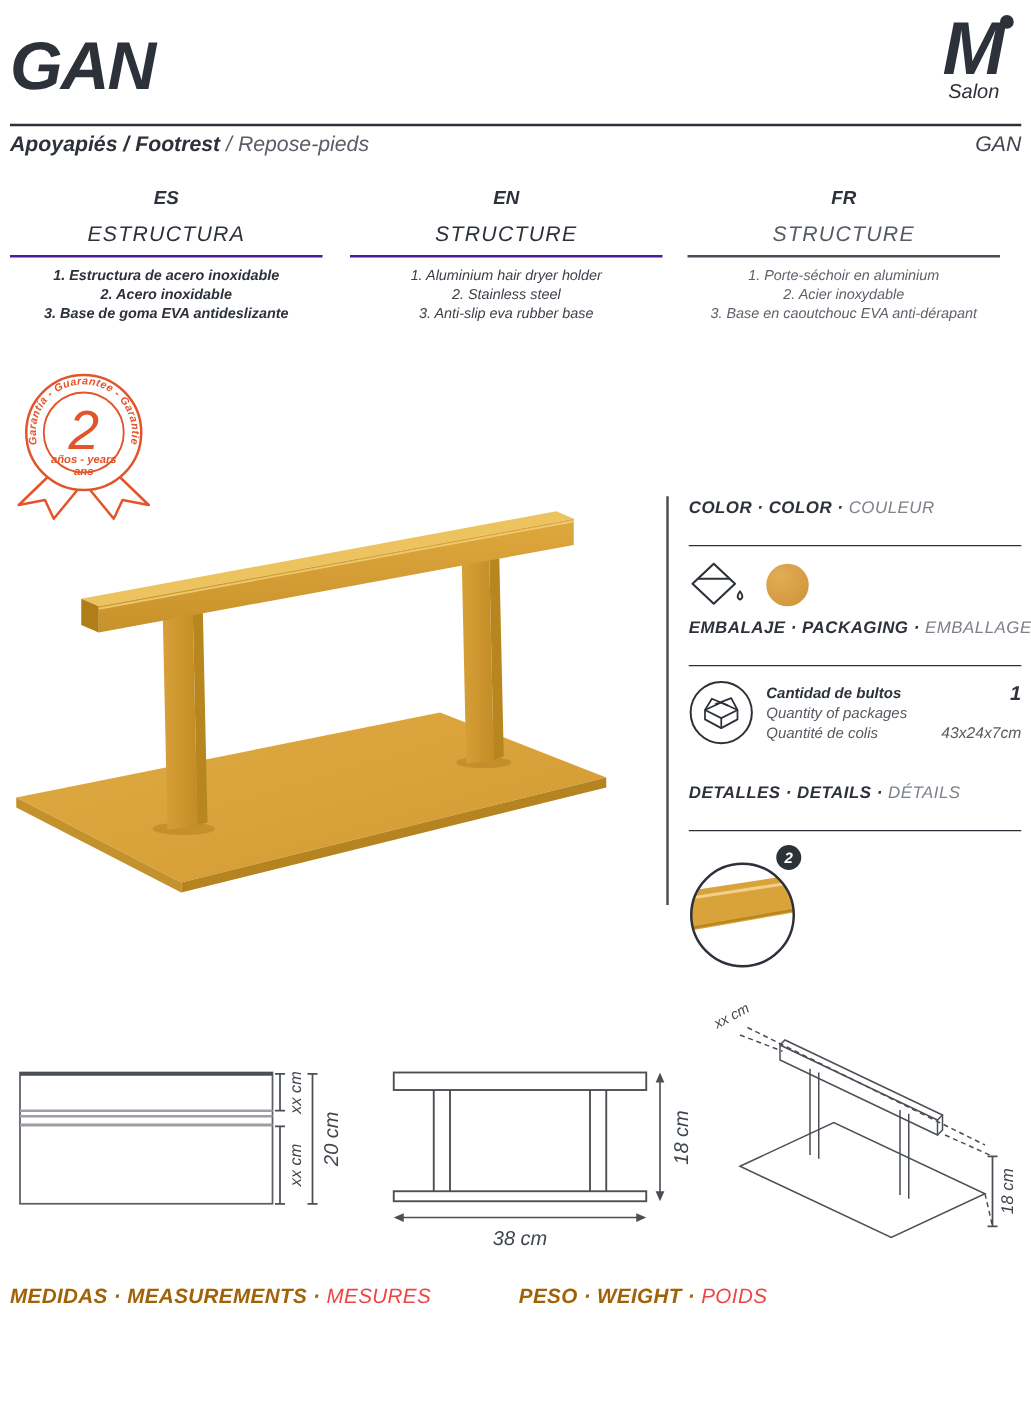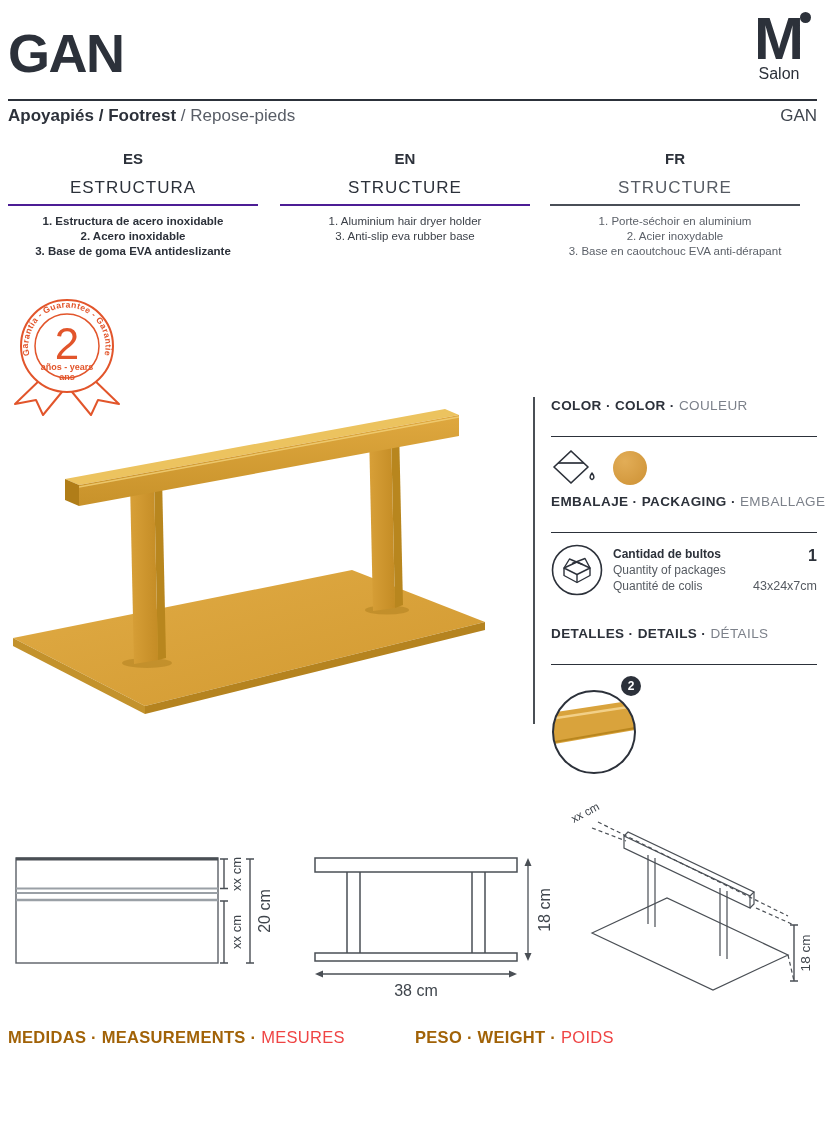--- a/index.html
+++ b/index.html
@@ -1,17 +1,17 @@
 <!DOCTYPE html>
 <html><head>
 <meta charset="utf-8">
 <style>
   * { box-sizing: border-box; margin: 0; padding: 0; }
   html,body { width:825px; height:1123px; background:#fff; font-family:"Liberation Sans",sans-serif; color:#2c313a; }
-  .page { position:relative; width:825px; height:1053px; overflow:hidden; background:#fff; }
+  .page { position:relative; width:825px; height:1053px; overflow:hidden; background:#fff;font-style:italic; }
 
   
   .title { position:absolute; left:8px; top:22px; font-size:54px; font-weight:800; letter-spacing:-1.5px; color:#2c313a; }
   .logo { position:absolute; left:740px; top:10px; width:78px; text-align:center; }
   .logo-m { position:relative; display:inline-block; font-size:60px; font-weight:800; line-height:0.95; color:#2c313a; }
   .logo-dot { position:absolute; top:2px; right:-7px; width:11px; height:11px; border-radius:50%; background:#2c313a; }
   .logo-sub { font-size:16px; font-weight:500; color:#2c313a; margin-top:-2px; }
   .rule-1 { position:absolute; left:8px; right:8px; top:99px; border-top:2px solid #2c313a; }
   .subtitle-row { position:absolute; left:8px; right:8px; top:106px; display:flex; justify-content:space-between; font-size:17px; }
   .subtitle-left .b { font-weight:700; color:#2c313a; }
@@ -83,20 +83,21 @@
       <div>1. Estructura de acero inoxidable</div>
       <div>2. Acero inoxidable</div>
       <div>3. Base de goma EVA antideslizante</div>
     </div>
   </div>
   <div class="lang-col c2">
     <div class="lang-code">EN</div>
     <div class="lang-title">STRUCTURE</div>
     <div class="lang-items">
       <div>1. Aluminium hair dryer holder</div>
+      <div>2. Stainless steel</div>
       <div>3. Anti-slip eva rubber base</div>
     </div>
   </div>
   <div class="lang-col c3">
     <div class="lang-code">FR</div>
     <div class="lang-title">STRUCTURE</div>
     <div class="lang-items">
       <div>1. Porte-séchoir en aluminium</div>
       <div>2. Acier inoxydable</div>
       <div>3. Base en caoutchouc EVA anti-dérapant</div>

